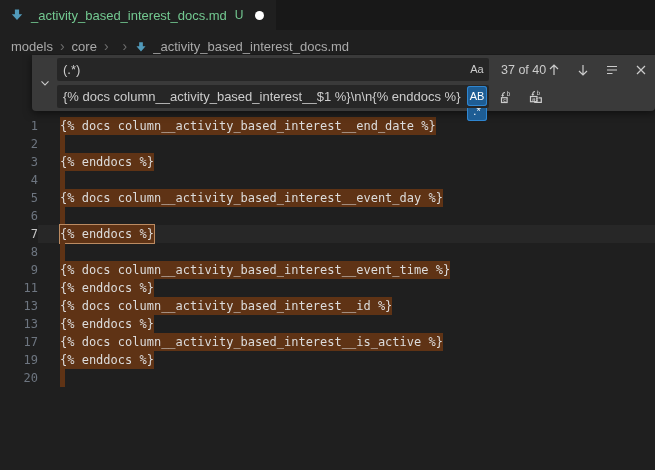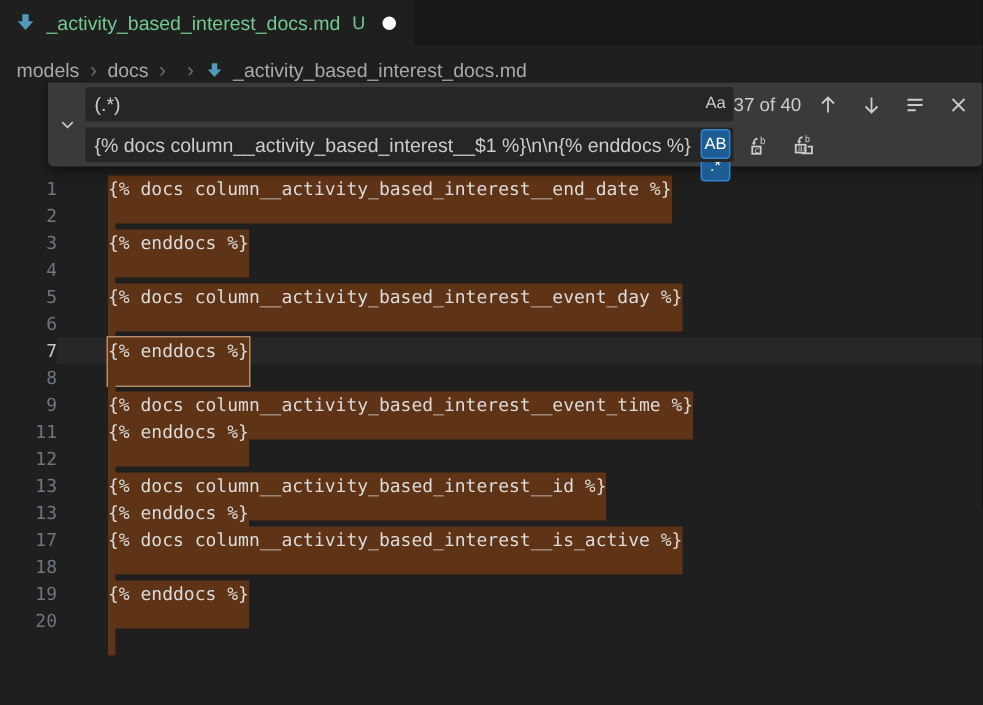--- a/index.html
+++ b/index.html
@@ -22,42 +22,42 @@
   .crumb { cursor:pointer; white-space:nowrap; }
   .crumb-sep { color:#6e6e6e; margin:0 7px; font-size:14px; }
   #breadcrumb .md-icon { width:14px; height:14px; margin-right:5px; }
   .crumb-file { display:flex; align-items:center; }
   
   #editor { position:absolute; left:0; top:54px; right:0; bottom:0; overflow:hidden; }
   #code { position:absolute; left:0; top:63px; right:0; font-family:"DejaVu Sans Mono", monospace; font-size:12px; }
   .line { display:flex; height:18px; line-height:18px; }
   .ln { width:38px; flex:none; text-align:right; color:#6e7681; user-select:none; }
   .lc { flex:1; padding-left:22px; white-space:pre; color:#dcdcdc; }
-  .match-span { display:inline-block; height:32px; background:var(--match-highlight);margin-left:12px; }
+  .match-span { display:inline-block; height:18px; background:var(--match-highlight); }
   .empty-match .match-span { width:5px; }
   .current-match .match-span { outline:1px solid var(--current-match-border); }
   .current-line .lc { background:#272727; }
   .current-line .ln { color:#c6c6c6; }
   
   #find-widget {
     position:absolute; left:32px; top:1px; right:0; height:56px;
     background:var(--widget-bg); border-radius:0 0 4px 4px;
     box-shadow:0 2px 8px rgba(0,0,0,.55); display:flex; z-index:5;
   }
   #toggle-replace { width:25px; flex:none; display:flex; align-items:center; justify-content:center; cursor:pointer; color:#cccccc; }
   #fw-rows { flex:1; padding:3px 8px 3px 0; display:flex; flex-direction:column; gap:4px; }
   .fw-row { display:flex; align-items:center; height:23px; }
   .fw-input { position:relative; width:432px; height:23px; flex:none; background:var(--input-bg); border-radius:2px; cursor:text; }
   .fw-input-text { position:absolute; left:6px; top:0; right:70px; line-height:23px; font-size:13px; color:#cccccc; white-space:pre; overflow:hidden; }
   #replace-input .fw-input-text { right:26px; }
   .opts { position:absolute; right:2px; top:1px; display:flex; gap:1px;flex-direction:column; }
   .opt { min-width:20px; height:20px; padding:0 2px; border-radius:3px; display:flex; align-items:center; justify-content:center; font-size:11px; color:#cccccc; cursor:pointer; }
   .opt.active { background:var(--toggle-active-bg); box-shadow:inset 0 0 0 1px var(--toggle-active-border); color:#ffffff; }
   .ww u { text-decoration:none; border-bottom:1px solid currentColor; padding-bottom:0px; }
-  #match-count { font-size:12.5px; color:#cccccc; white-space:nowrap; }
+  #match-count { margin-left:12px; font-size:12.5px; color:#cccccc; white-space:nowrap; }
   #nav-icons { display:flex; align-items:center; gap:13px; margin-left:auto; }
   .icon-btn { width:16px; height:16px; display:flex; align-items:center; justify-content:center; cursor:pointer; color:#cccccc; }
   .icon-btn svg { display:block; }
   #replace-actions { display:flex; align-items:center; gap:13px; margin-left:10px; }
   svg .st { stroke:#cccccc; stroke-width:1.2; fill:none; }
   svg .fl { fill:#cccccc; }
 </style>
 </head>
 <body>
 
@@ -70,21 +70,21 @@
       </svg>
       <span id="tab-title">_activity_based_interest_docs.md</span>
       <span id="tab-git">U</span>
       <span id="tab-dot"></span>
     </div>
   </div>
 
   <div id="breadcrumb">
     <span class="crumb">models</span>
     <span class="crumb-sep">›</span>
-    <span class="crumb">docs</span>
+    <span class="crumb">core</span>
     <span class="crumb-sep">›</span>
     <span class="crumb-sep">›</span>
     <span class="crumb crumb-file">
       <svg class="md-icon" viewBox="0 0 16 16">
         <polygon points="8,13 2.8,7.2 5.9,7.2 5.9,2.5 10.1,2.5 10.1,7.2 13.2,7.2" fill="#519aba"></polygon>
       </svg>
       <span>_activity_based_interest_docs.md</span>
     </span>
   </div>
 
@@ -212,46 +212,38 @@
         <div class="ln">9</div>
         <div class="lc"><span class="match-span">{% docs column__activity_based_interest__event_time %}</span></div>
       </div>
 
 
       <div class="line match">
         <div class="ln">11</div>
         <div class="lc"><span class="match-span">{% enddocs %}</span></div>
       </div>
 
-      <div class="line empty-match">
-        <div class="ln">12</div>
-        <div class="lc"><span class="match-span"></span></div>
-      </div>
 
       <div class="line match">
         <div class="ln">13</div>
         <div class="lc"><span class="match-span">{% docs column__activity_based_interest__id %}</span></div>
       </div>
 
 
       <div class="line match">
         <div class="ln">13</div>
         <div class="lc"><span class="match-span">{% enddocs %}</span></div>
       </div>
 
 
       <div class="line match">
         <div class="ln">17</div>
         <div class="lc"><span class="match-span">{% docs column__activity_based_interest__is_active %}</span></div>
       </div>
 
-      <div class="line empty-match">
-        <div class="ln">18</div>
-        <div class="lc"><span class="match-span"></span></div>
-      </div>
 
       <div class="line match">
         <div class="ln">19</div>
         <div class="lc"><span class="match-span">{% enddocs %}</span></div>
       </div>
 
       <div class="line empty-match">
         <div class="ln">20</div>
         <div class="lc"><span class="match-span"></span></div>
       </div>

